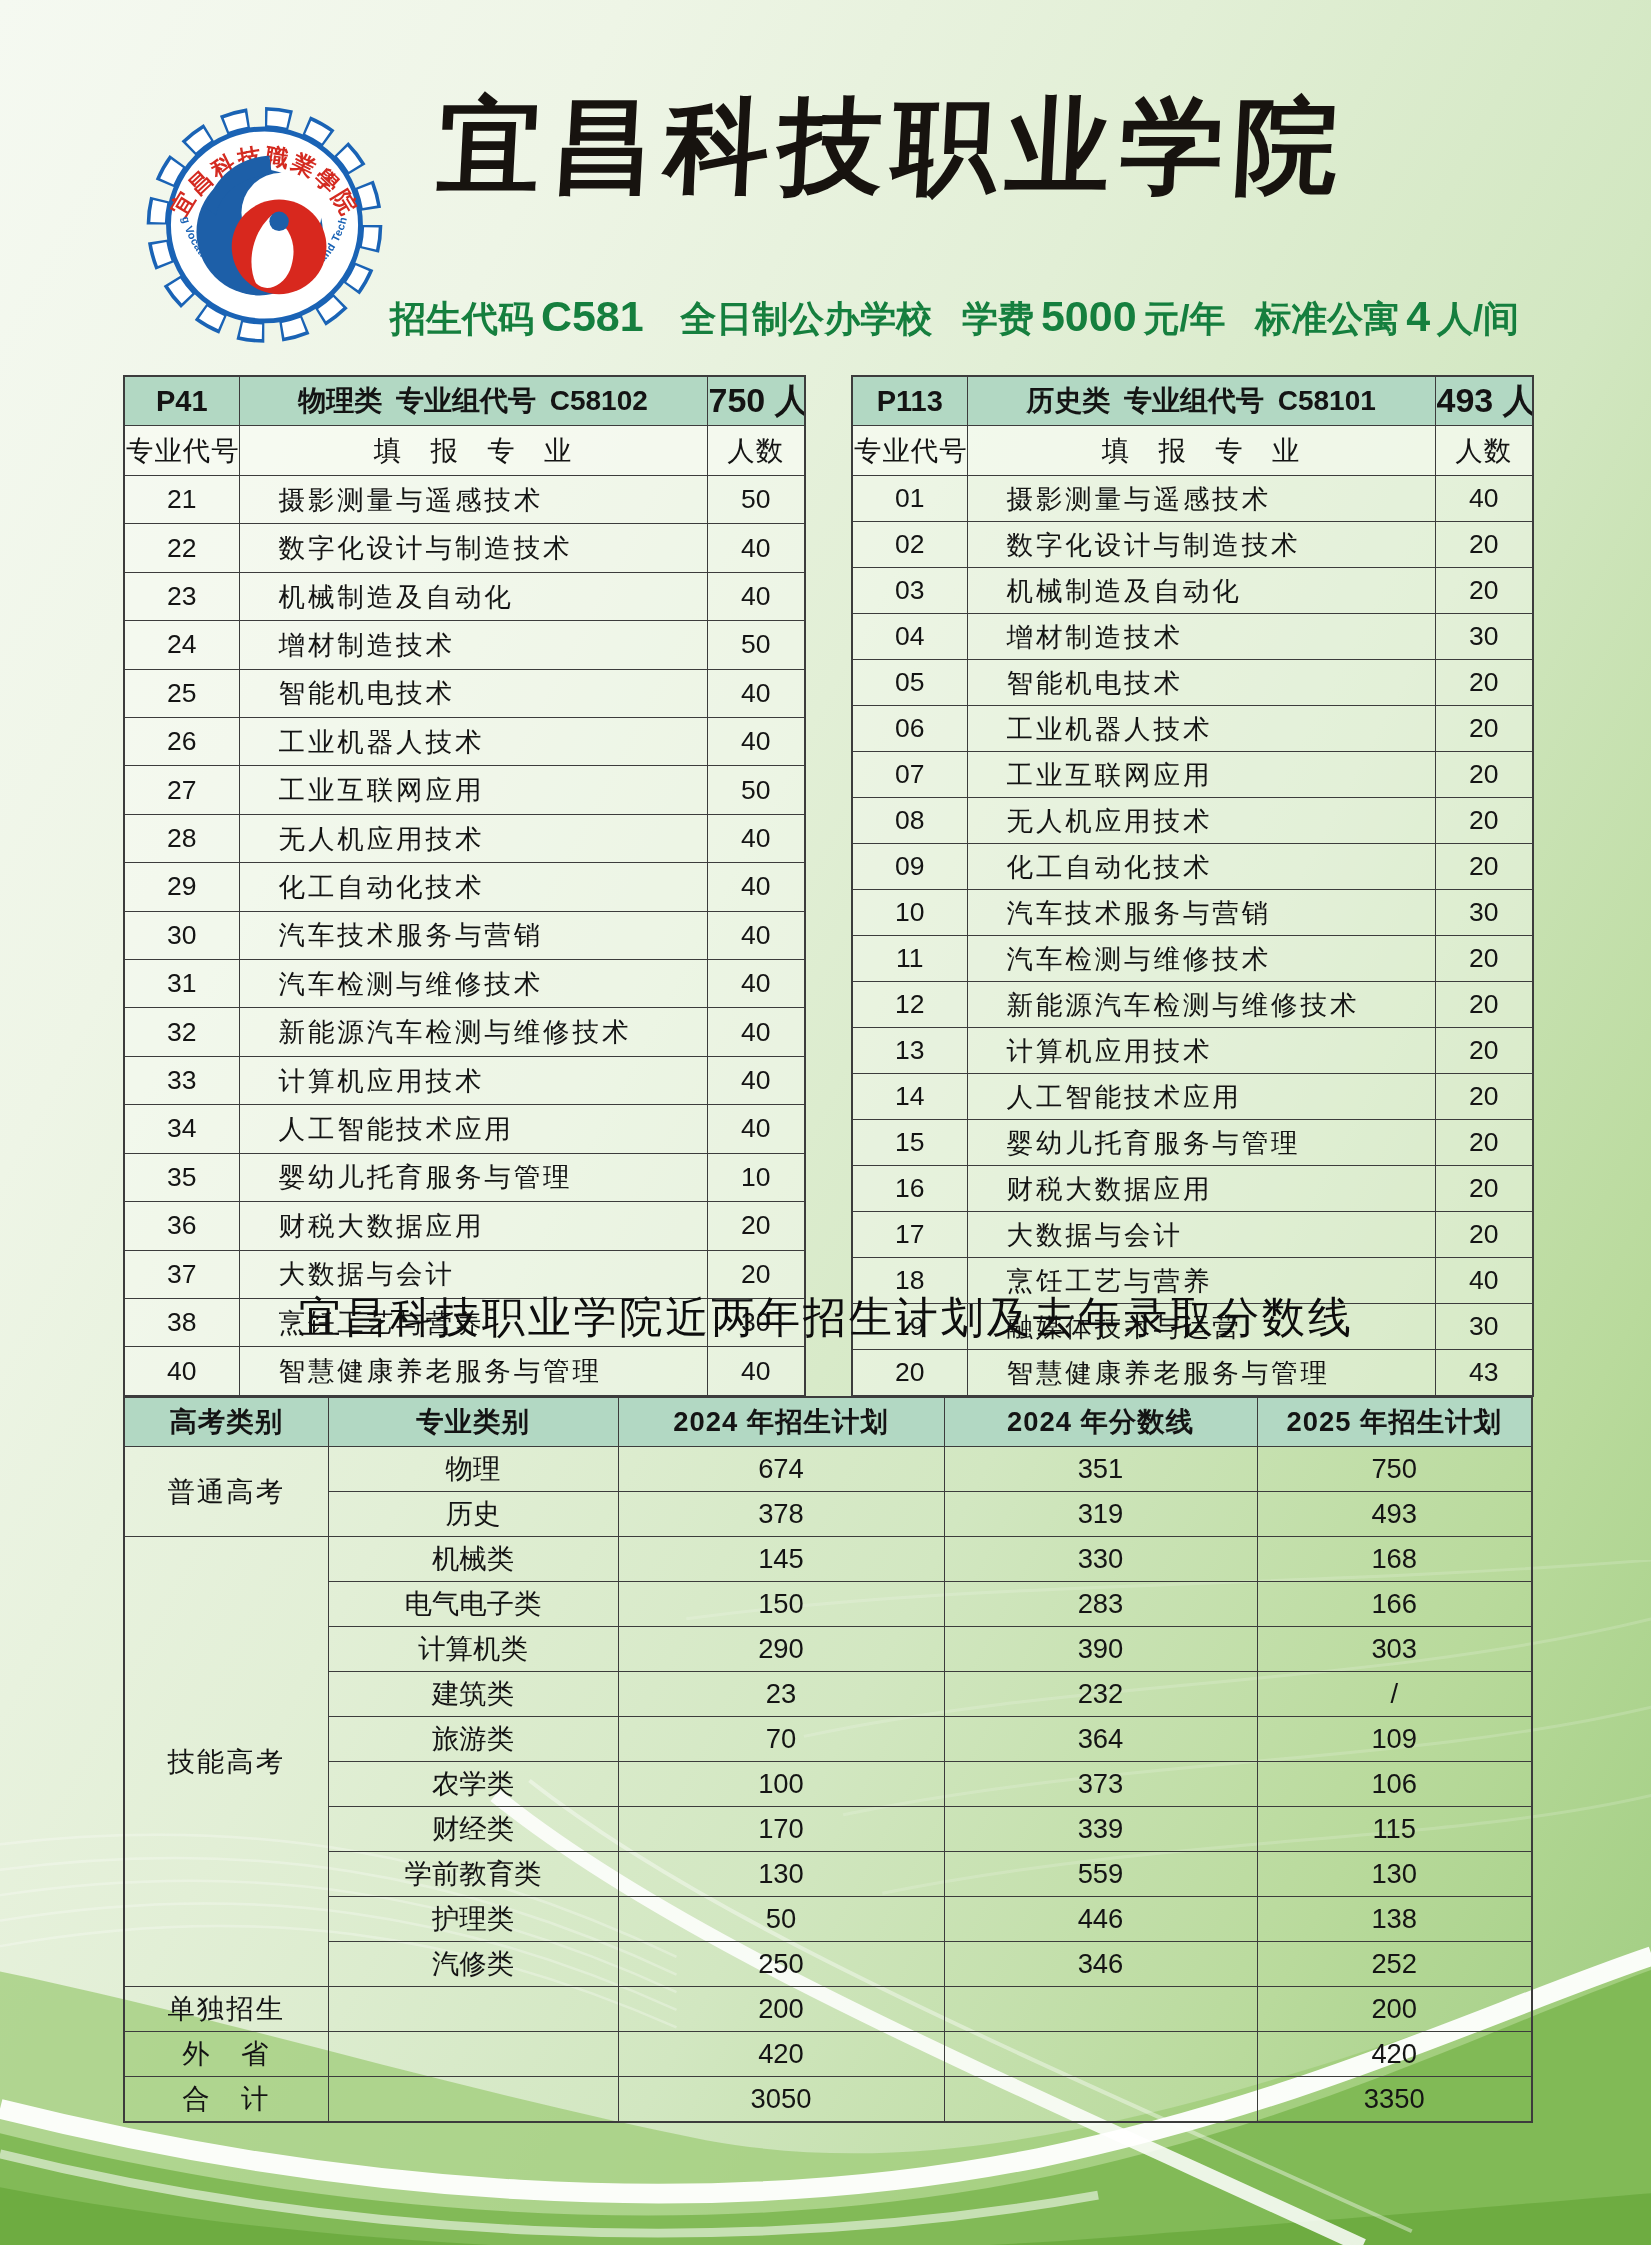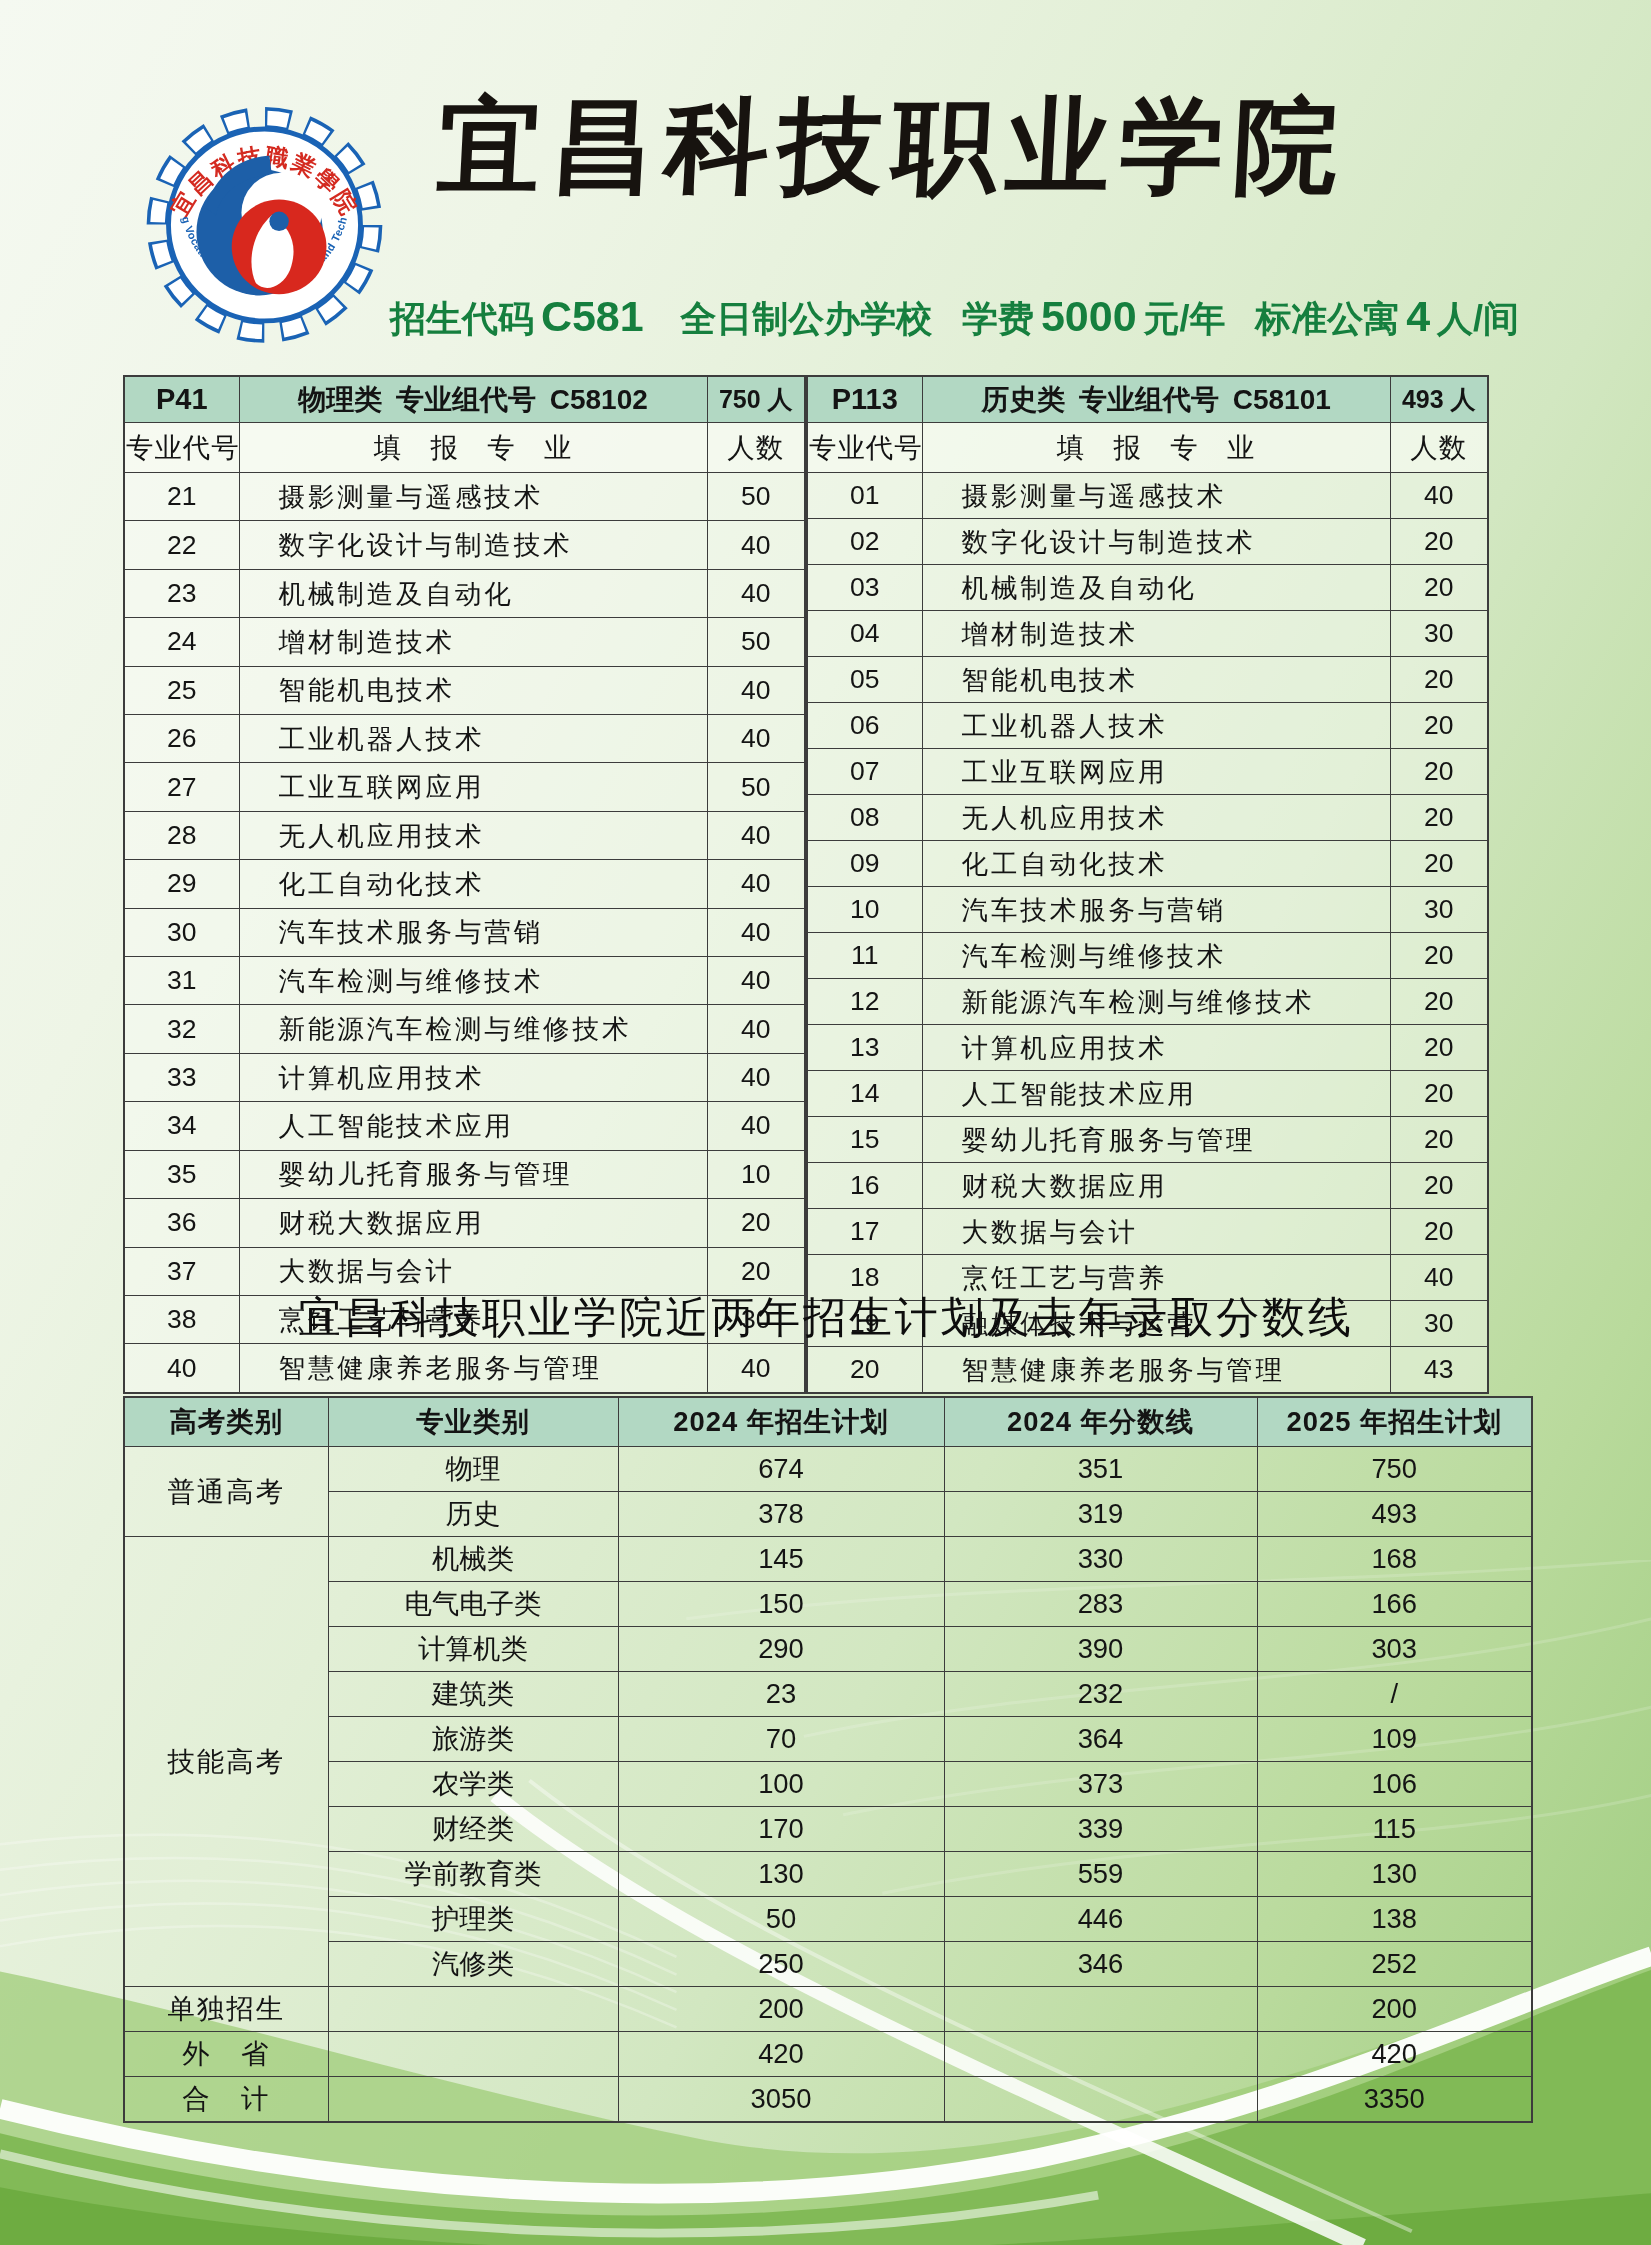--- a/index.html
+++ b/index.html
@@ -19,29 +19,29 @@
     font-family:"DejaVu Serif",serif;font-weight:700;font-size:104px;letter-spacing:9.8px;color:#17130f;
     transform:skewX(-3deg);white-space:nowrap;
   }
   .info-line{
     position:absolute;left:390px;top:292px;width:1129px;display:flex;justify-content:space-between;
     align-items:baseline;color:#157f3e;font-weight:700;font-size:36px;white-space:nowrap;
   }
   .info-line .num{font-size:43px;font-weight:800;padding:0 6.9px;}
 
   
-  .tables{position:absolute;left:123px;top:375px;width:1406px;display:flex;}
+  .tables{position:absolute;left:123px;top:375px;width:1406px;display:flex;gap:45px;}
   table{border-collapse:collapse;}
   .major-table{width:680px;table-layout:fixed;border:2px solid #3c3c3c;background:rgba(250,253,247,0.42);}
   .major-table th,.major-table td{border:1px solid #3c3c3c;overflow:hidden;white-space:nowrap;}
   .w-code{width:115px;} .w-major{width:468px;} .w-count{width:98px;}
   .group-row th{height:43px;background:#b2d8c3;font-size:28px;font-weight:700;}
   .group-row .gcode{font-size:29px;}
   .group-row .gtitle span{margin:0 6.9px;}
-  .group-row .gtotal{font-weight:600;font-size:25px;}
+  .group-row .gtotal{font-weight:600;font-size:34px;}
   .sub-row th{height:47px;font-size:27.4px;font-weight:400;background:rgba(247,251,243,0.55);letter-spacing:1px;}
   .major-table tbody td{height:43px;font-size:26.5px;}
   .major-table .c0{text-align:center;}
   .major-table .c1{text-align:left;padding-left:39px;letter-spacing:2.9px;}
   .major-table .c2{text-align:center;}
 
   
   .plan-title{position:absolute;top:1289px;left:0;width:100%;margin:0;text-align:center;
     font-size:43px;font-weight:400;letter-spacing:2.9px;color:#0d0d0d;}
 

